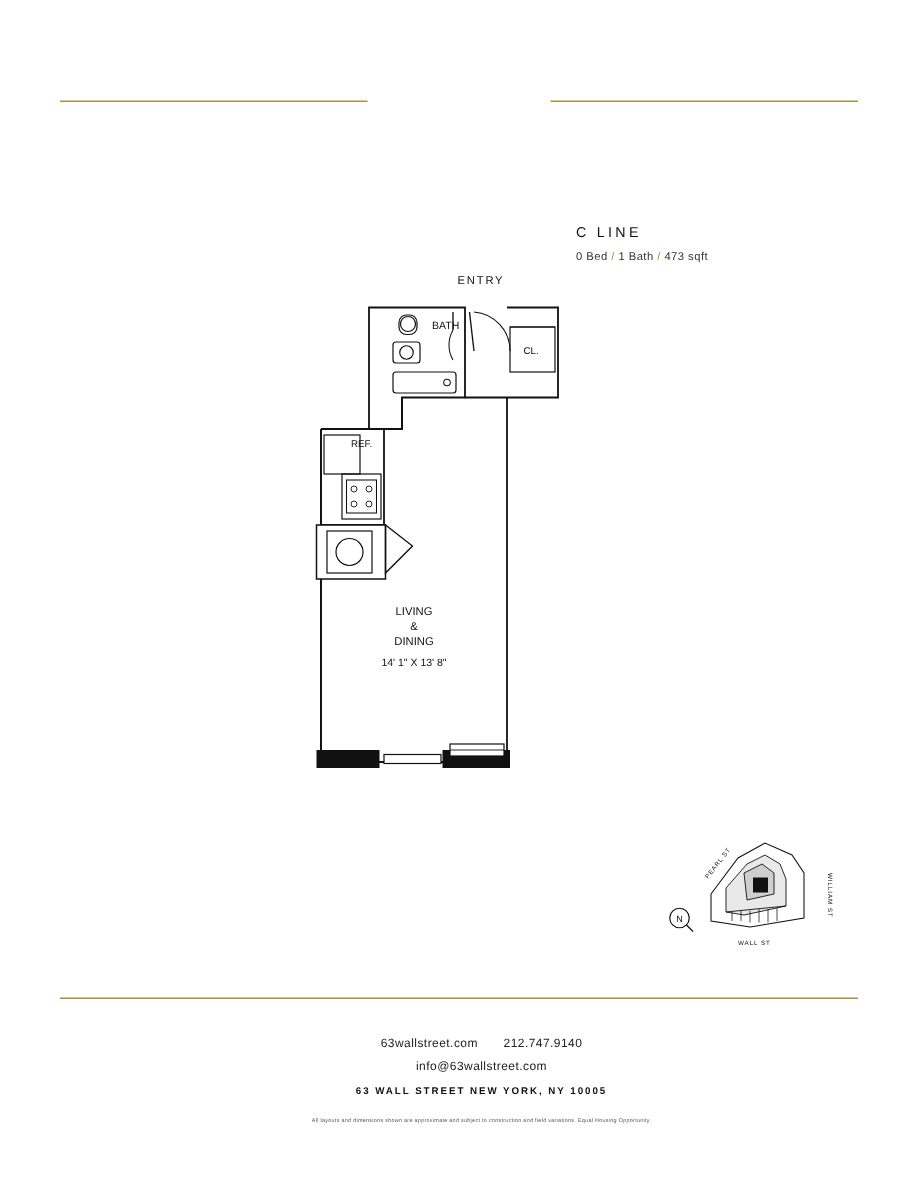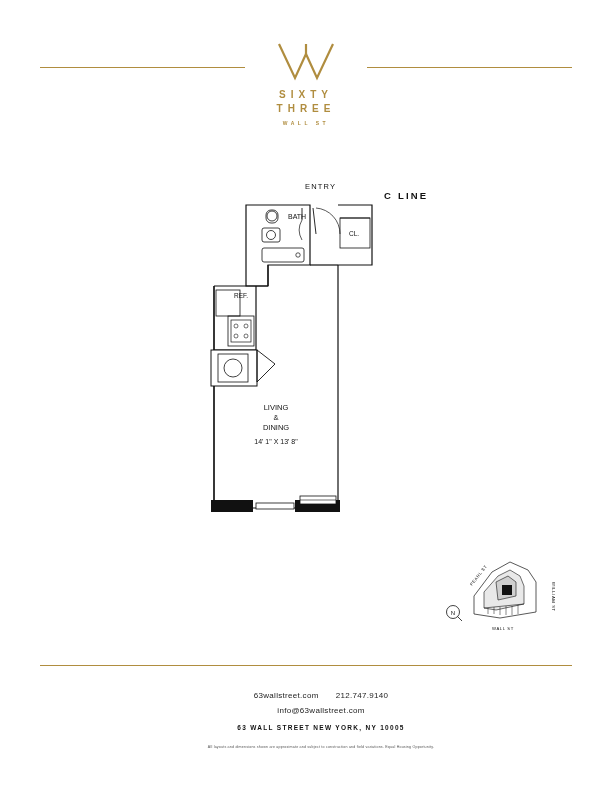--- a/index.html
+++ b/index.html
@@ -64,25 +64,24 @@
   
   .unit-info {
     position: absolute;
     right: 78px;
     top: 148px;
     width: 150px;
     text-align: left;
   }
   .unit-line {
     font-size: 9.5px;
-    font-weight: 700;
+    font-weight: 400;
     letter-spacing: 2.2px;
     color: #111;
     line-height: 15px;
-    margin-top: 40px;
   }
   .unit-sub {
     margin-top: 16px;
     font-size: 7.5px;
     color: #333;
     letter-spacing: 0.4px;
     line-height: 15px;
   }
   .unit-specs {
     font-size: 7.5px;
@@ -165,33 +164,31 @@
 
   
 </style>
 </head>
 <body>
 
 <div class="header">
   <div class="rule-left"></div>
   <div class="rule-right"></div>
 
-  <div class="logo-block">
-    <svg class="logo-mark" width="62" height="42" viewBox="0 0 62 42">
-      <path d="M4 4 L20 38 L31 14 L42 38 L58 4" fill="none" stroke="#b08d3f" stroke-width="2.2"></path>
-      <path d="M31 14 L31 4" fill="none" stroke="#b08d3f" stroke-width="2.2"></path>
-    </svg>
-    <div class="logo-line1">SIXTY</div>
-    <div class="logo-line2">THREE</div>
-    <div class="logo-line3">WALL ST</div>
-  </div>
 </div>
 
 <div class="unit-info">
   <div class="unit-line">C LINE</div>
+  <div class="unit-specs">
+    <span>0 Bed</span>
+    <span class="slash">/</span>
+    <span>1 Bath</span>
+    <span class="slash">/</span>
+    <span>473 sqft</span>
+  </div>
 </div>
 
 <div class="plan-wrap">
   <div class="entry-label">ENTRY</div>
 
   <svg width="612" height="380" viewBox="0 0 612 380">
     <g stroke="#111" fill="none" stroke-width="1">
 
       <path d="M246 45 L310 45 L310 105 L268 105 L268 126 L246 126 Z" stroke-width="1.2"></path>
 

